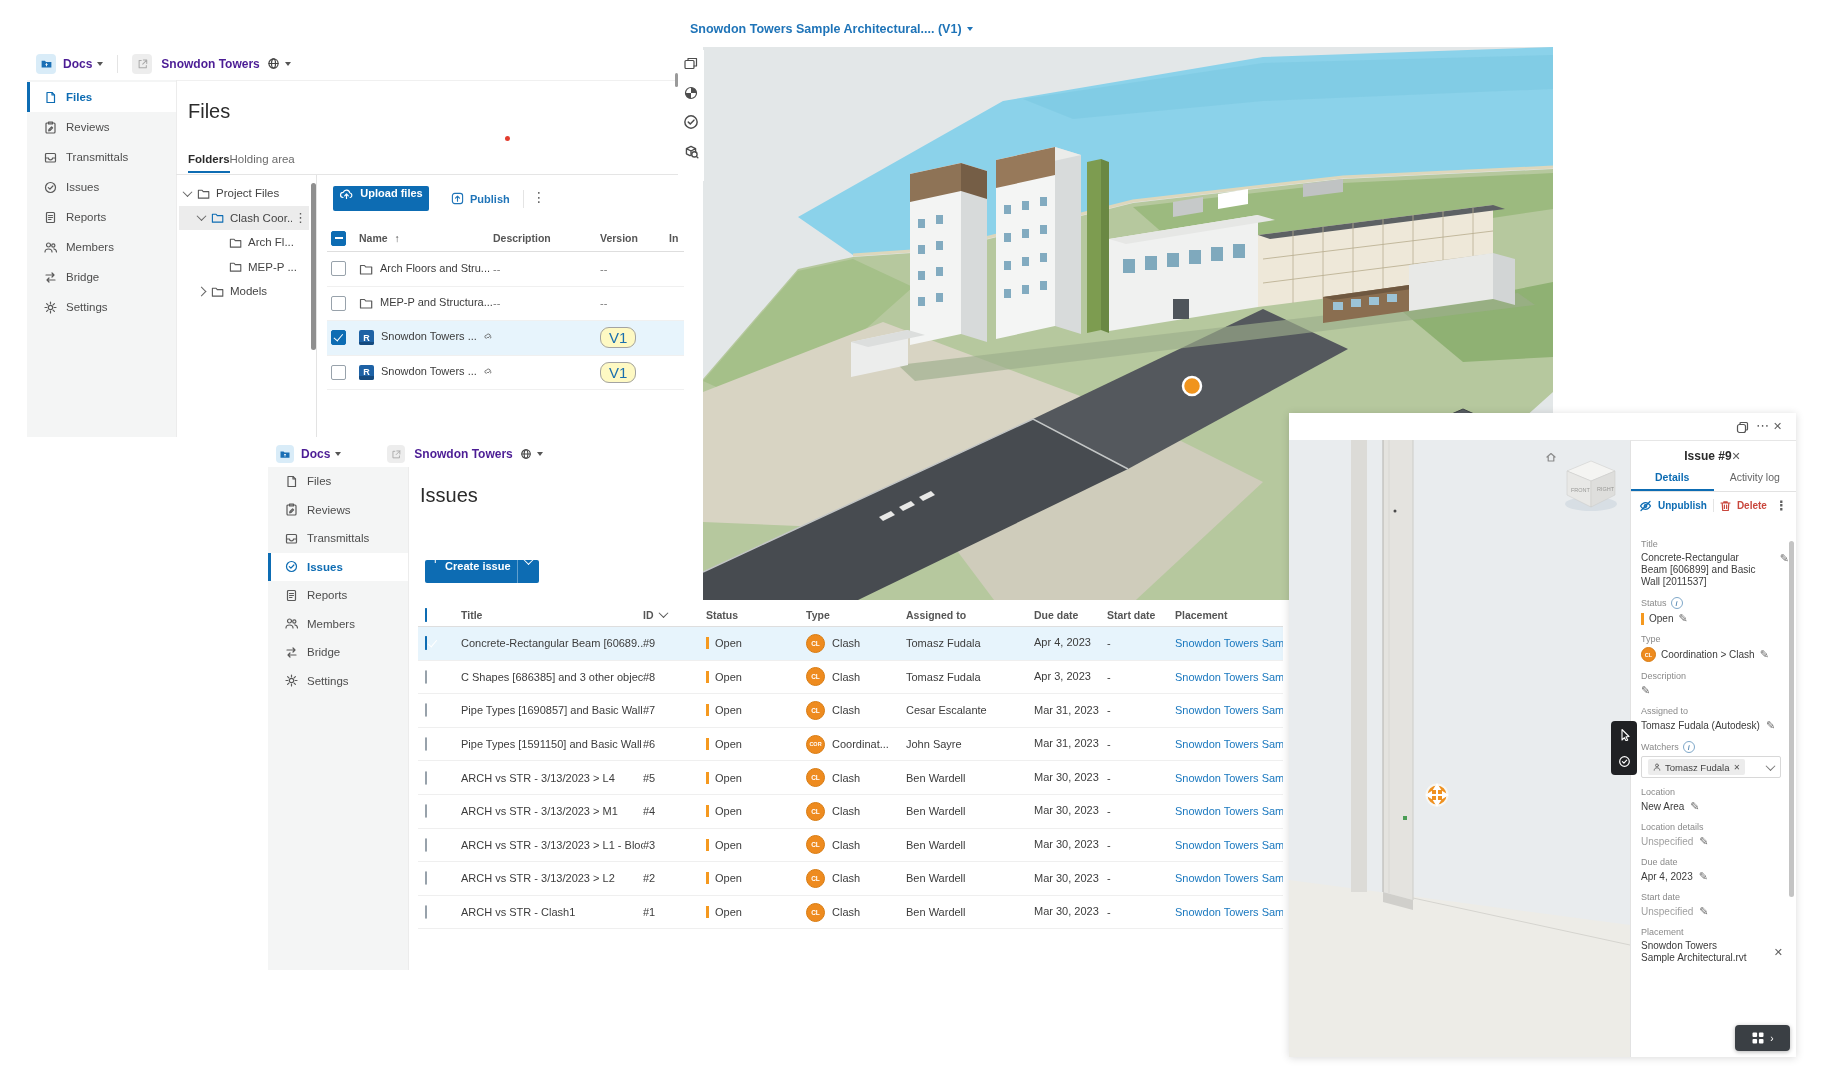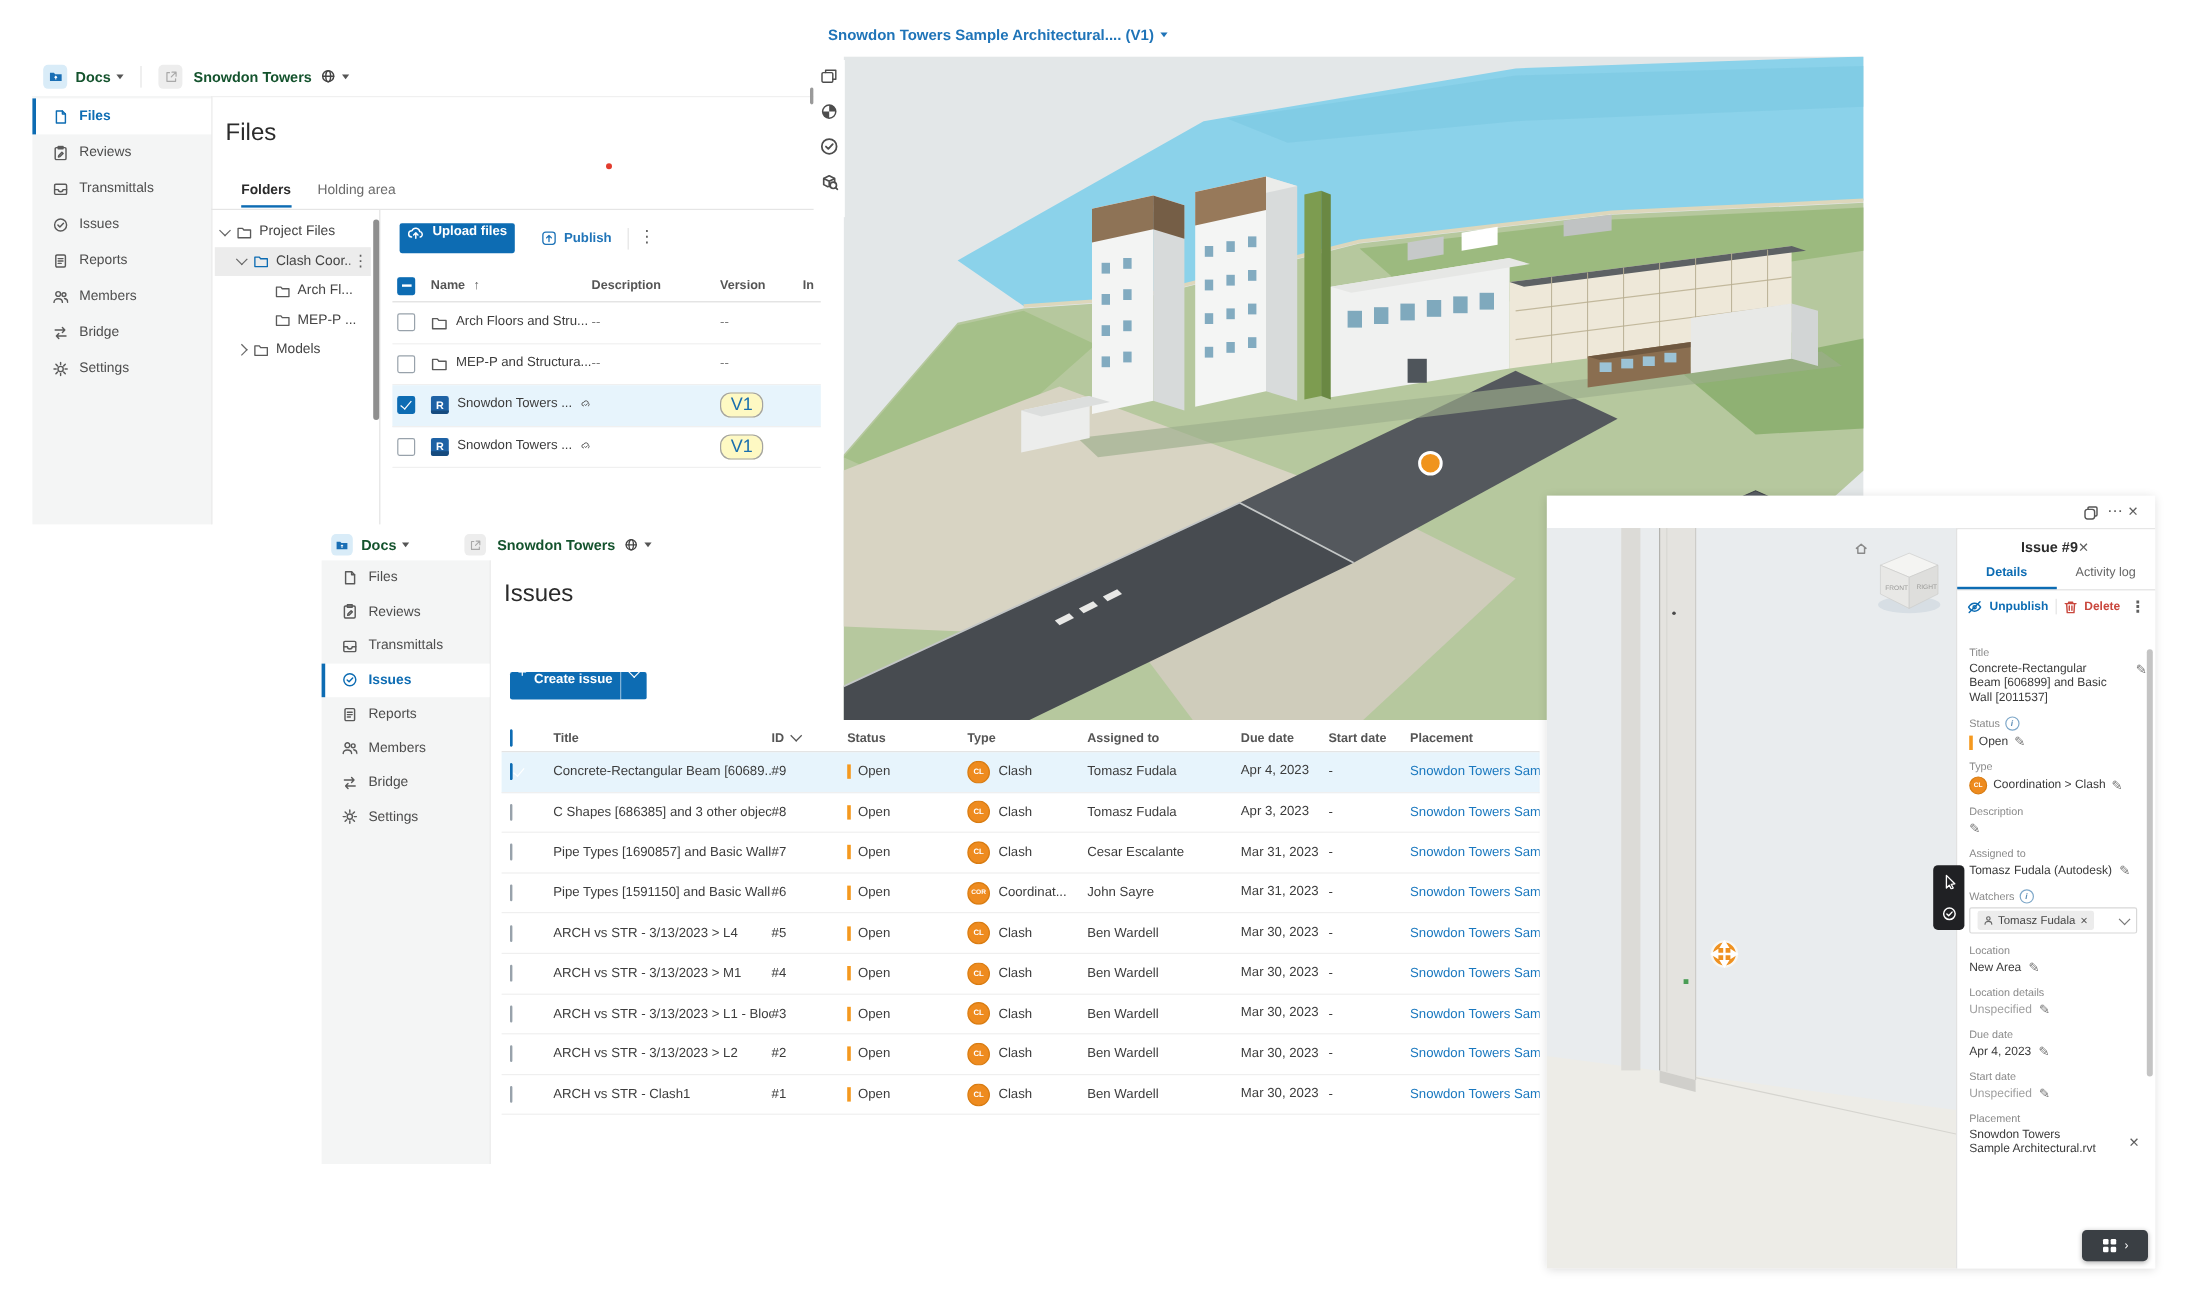--- a/index.html
+++ b/index.html
@@ -2,21 +2,21 @@
 <html><head>
 <meta charset="utf-8">
 <style>
   html,body{margin:0;padding:0}
   body{width:1825px;height:1080px;position:relative;background:#fff;overflow:hidden;
        font-family:"Liberation Sans","DejaVu Sans",sans-serif;color:#3c3c3c;
        -webkit-font-smoothing:antialiased}
   .a{position:absolute}
   svg{display:block}
   
-  .topbar{display:flex;align-items:center;font-size:12px;color:#14532d;background:#fff}
+  .topbar{display:flex;align-items:center;font-size:12px;color:#4c1d95;background:#fff}
   .appicon{width:20px;height:20px;border-radius:4px;background:#d9ecf8;display:flex;align-items:center;justify-content:center}
   .caret{width:0;height:0;border-left:3.5px solid transparent;border-right:3.5px solid transparent;border-top:4.5px solid #555;display:inline-block;margin-left:5px}
   .caret.blue{border-top-color:#1f74b8}
   .vdiv{width:1px;background:#e4e4e4;height:18px}
   .shareicon{width:20px;height:20px;border-radius:4px;background:#ededed;display:flex;align-items:center;justify-content:center}
   .bold{font-weight:bold}
   
   .sidebar{background:#f4f5f5;border-right:1px solid #ececec}
   .sb-item{height:30px;display:flex;align-items:center;gap:9px;padding-left:14px;font-size:11.5px;color:#4d4d4d;border-left:3px solid transparent;cursor:pointer}
   .sb-item svg{flex:0 0 auto}
@@ -296,21 +296,21 @@
         <svg width="13" height="13" viewBox="0 0 13 13" class="ic">
           <circle cx="6.5" cy="6.5" r="2.2"></circle>
           <path d="M6.5 1v1.8M6.5 10.2V12M1 6.5h1.8M10.2 6.5H12M2.6 2.6l1.3 1.3M9.1 9.1l1.3 1.3M10.4 2.6L9.1 3.9M3.9 9.1l-1.3 1.3"></path>
         </svg>
         <span>Settings</span>
       </div>
   </div>
 
   <div class="a h1" style="left:161px;top:53px">Files</div>
   <div class="a" style="left:478px;top:89px;width:5px;height:5px;border-radius:50%;background:#e23c2e"></div>
-  <div class="a" style="left:174px;top:106px;display:flex;gap:22px">
+  <div class="a" style="left:161px;top:106px;display:flex;">
     <span class="tab active">Folders</span>
     <span class="tab">Holding area</span>
   </div>
   <div class="a" style="left:149px;top:127px;width:508px;height:1px;background:#e5e5e5"></div>
 
   <div class="a" style="left:152px;top:134px;width:130px">
     <div class="tree-row">
         <span class="chev down"></span>
         <svg width="13" height="13" viewBox="0 0 14 14" class="ic">
           <path d="M1.5 3.5h4l1.2 1.5h6V12H1.5z"></path>

